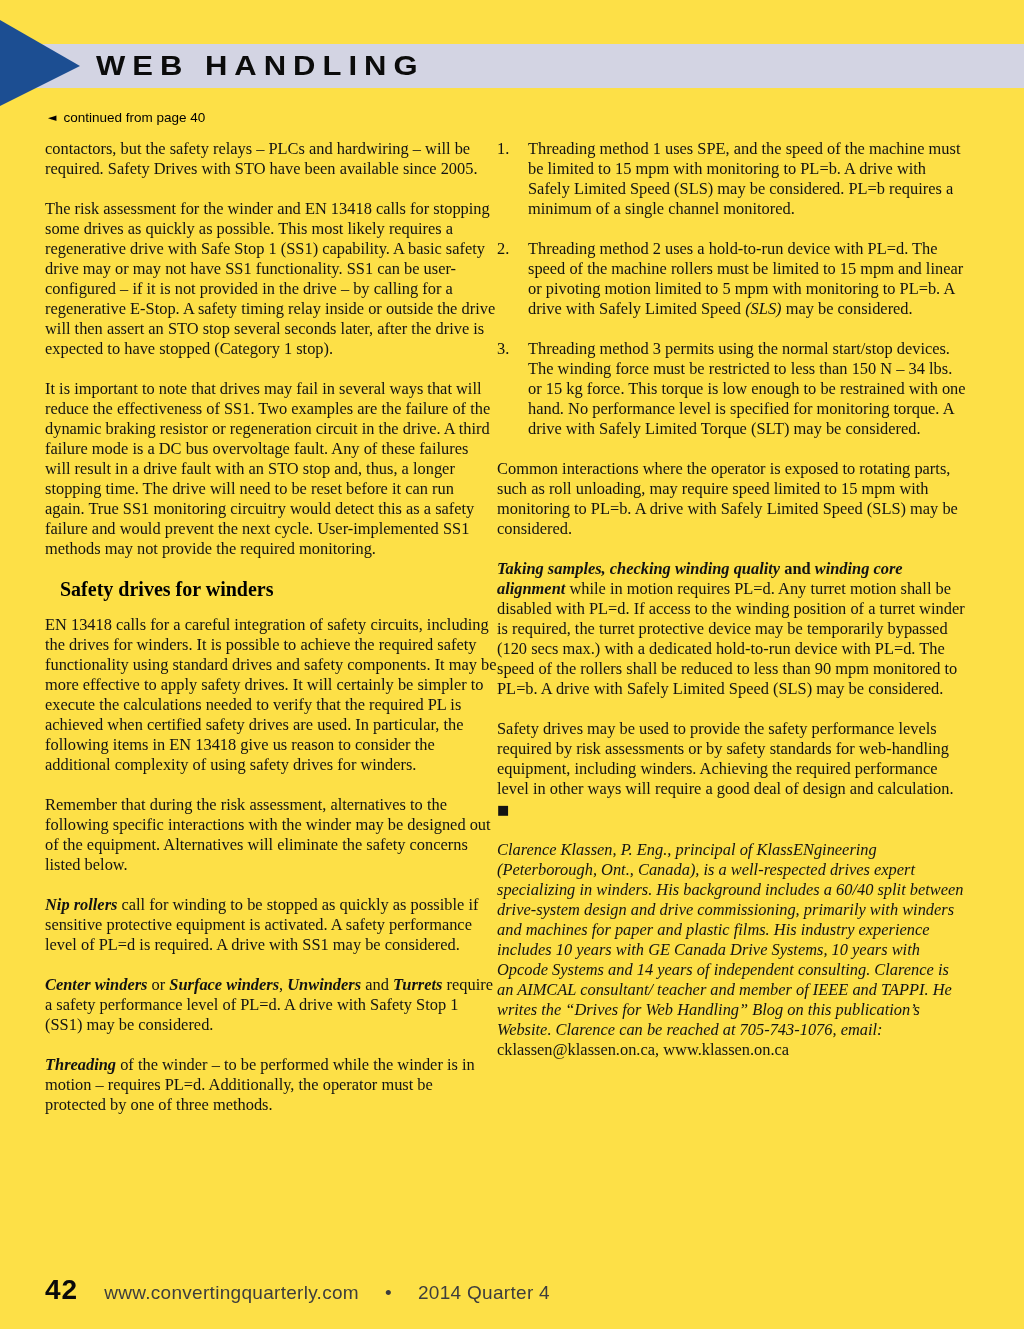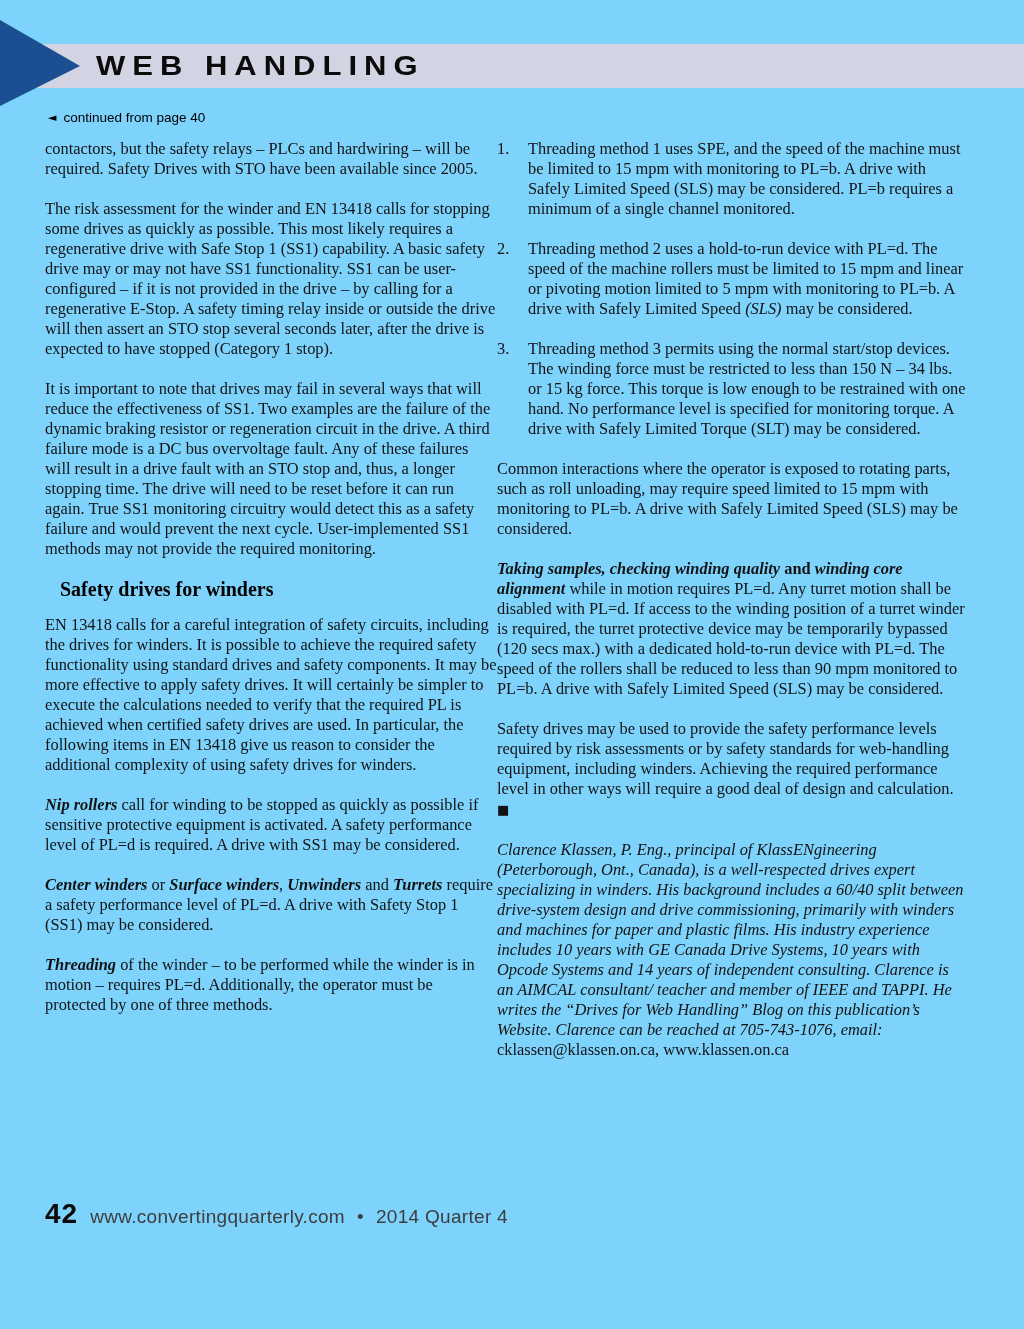--- a/index.html
+++ b/index.html
@@ -1,18 +1,18 @@
 <!DOCTYPE html>
 <html><head>
 <meta charset="utf-8">
 <style>
   *{box-sizing:border-box}
   html,body{margin:0;padding:0}
   body{width:1024px;height:1329px;background:#ffffff;font-family:"Liberation Serif",serif;color:#131313}
-  .page{position:relative;width:1024px;height:1329px;overflow:hidden;background:#7dd3fc}
+  .page{position:relative;width:1024px;height:1329px;overflow:hidden;background:#fde047}
 
   
   .band{position:absolute;top:44px;left:0;width:1024px;height:44px;background:#d3d4e3}
   .arrow-svg{position:absolute;top:0;left:0;display:block}
   .title{position:absolute;top:44px;left:96px;height:44px;display:flex;align-items:center;margin:0;
          font-family:"Liberation Sans",sans-serif;font-weight:700;font-size:31px;letter-spacing:7px;
          transform-origin:left center;transform:scaleY(.92);color:#0b0b0b;white-space:nowrap}
   .continued{position:absolute;top:110px;left:48px;font-family:"Liberation Sans",sans-serif;
              font-size:13.5px;color:#000;display:flex;align-items:center;gap:7px;white-space:nowrap}
   .tri{font-family:"DejaVu Sans",sans-serif;font-size:11px;line-height:1}
@@ -24,21 +24,21 @@
   .columns h2{font-family:Liberation Serif, serif;font-size:20px;line-height:21px;margin:15px;color:#000}
   .li{display:flex;margin:0 0 20px}
   .num{width:31px;flex:0 0 31px}
   .li-body{flex:1}
   .bi{font-weight:bold;font-style:italic}
   .i{font-style:italic}
   .b{font-weight:bold}
   .endmark{font-family:"DejaVu Sans",sans-serif;font-size:13px;font-style:normal}
 
   
-  .footer{position:absolute;left:45px;top:1198px;display:flex;align-items:baseline;gap:12px;
+  .footer{position:absolute;left:45px;top:1274px;display:flex;align-items:baseline;gap:26px;
           font-family:"Liberation Sans",sans-serif;white-space:nowrap}
   .pagenum{font-size:28px;font-weight:700;color:#0a0a0a;letter-spacing:1px}
   .footmeta{font-size:19px;color:#3d3d3d;letter-spacing:.3px}
 </style>
 </head>
 <body>
 
 <div class="page">
 
   <header>
@@ -54,20 +54,21 @@
     <span>continued from page 40</span>
   </div>
 
   <main class="columns">
     <section class="col">
         <p><span>contactors, but the safety relays – PLCs and hardwiring – will be required. Safety Drives with STO have been available since 2005.</span></p>
         <p><span>The risk assessment for the winder and EN 13418 calls for stopping some drives as quickly as possible. This most likely requires a regenerative drive with Safe Stop 1 (SS1) capability. A basic safety drive may or may not have SS1 functionality. SS1 can be user-configured – if it is not provided in the drive – by calling for a regenerative E-Stop. A safety timing relay inside or outside the drive will then assert an STO stop several seconds later, after the drive is expected to have stopped (Category 1 stop).</span></p>
         <p><span>It is important to note that drives may fail in several ways that will reduce the effectiveness of SS1. Two examples are the failure of the dynamic braking resistor or regeneration circuit in the drive. A third failure mode is a DC bus overvoltage fault. Any of these failures will result in a drive fault with an STO stop and, thus, a longer stopping time. The drive will need to be reset before it can run again. True SS1 monitoring circuitry would detect this as a safety failure and would prevent the next cycle. User-implemented SS1 methods may not provide the required monitoring.</span></p>
         <h2>Safety drives for winders</h2>
         <p><span>EN 13418 calls for a careful integration of safety circuits, including the drives for winders. It is possible to achieve the required safety functionality using standard drives and safety components. It may be more effective to apply safety drives. It will certainly be simpler to execute the calculations needed to verify that the required PL is achieved when certified safety drives are used. In particular, the following items in EN 13418 give us reason to consider the additional complexity of using safety drives for winders.</span></p>
+        <p><span>Remember that during the risk assessment, alternatives to the following specific interactions with the winder may be designed out of the equipment. Alternatives will eliminate the safety concerns listed below.</span></p>
         <p><span class="bi">Nip rollers</span><span> call for winding to be stopped as quickly as possible if sensitive protective equipment is activated. A safety performance level of PL=d is required. A drive with SS1 may be considered.</span></p>
         <p><span class="bi">Center winders</span><span> or </span><span class="bi">Surface winders</span><span>, </span><span class="bi">Unwinders</span><span> and </span><span class="bi">Turrets</span><span> require a safety performance level of PL=d. A drive with Safety Stop 1 (SS1) may be considered.</span></p>
         <p><span class="bi">Threading</span><span> of the winder – to be performed while the winder is in motion – requires PL=d. Additionally, the operator must be protected by one of three methods.</span></p>
       </section>
     <section class="col">
         <div class="li">
           <span class="num">1.</span>
           <div class="li-body"><span>Threading method 1 uses SPE, and the speed of the machine must be limited to 15 mpm with monitoring to PL=b. A drive with Safely Limited Speed (SLS) may be considered. PL=b requires a minimum of a single channel monitored.</span></div>
         </div>
         <div class="li">

